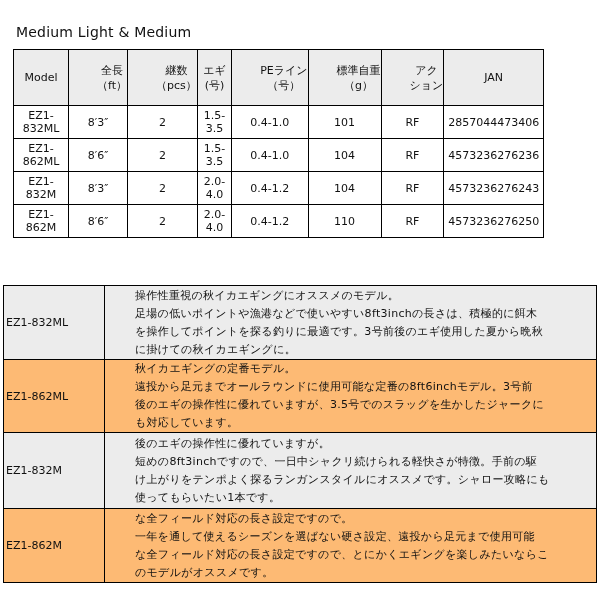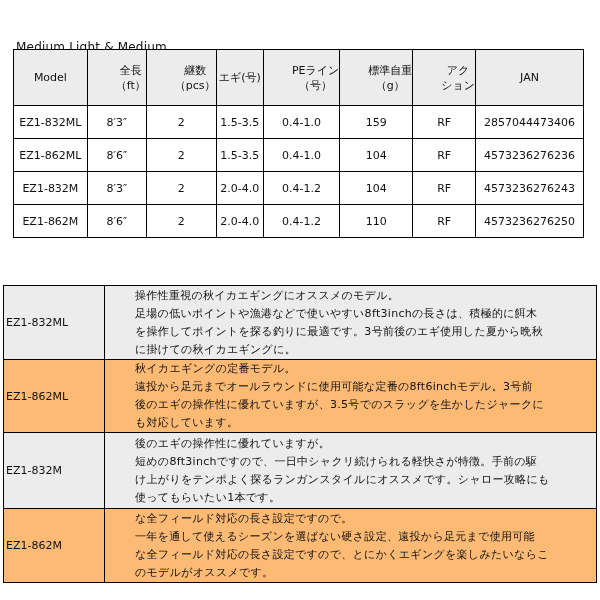--- a/index.html
+++ b/index.html
@@ -1,20 +1,20 @@
 <!DOCTYPE html>
 <html><head>
 <meta charset="utf-8">
 <style>
   html, body { margin: 0; padding: 0; background: #ffffff; }
   body { width: 600px; height: 600px; position: relative; overflow: hidden;
          font-family: "DejaVu Sans", sans-serif; color: #111; }
-  .title { position: absolute; left: 16px; top: 40px; font-size: 12px; letter-spacing: 0.2px; }
+  .title { position: absolute; left: 16px; top: 24px; font-size: 14px; letter-spacing: 0.2px; }
   table { border-collapse: collapse; position: absolute; }
-  .spec { left: 13px; top: 49px; width: 571px; font-size: 11px; }
+  .spec { left: 13px; top: 49px; width: 531px; font-size: 11px; }
   .spec th, .spec td { border: 1px solid #000; text-align: center; padding: 0; font-weight: normal; }
   .spec th { background: #ececec; height: 55px; line-height: 15px; }
   .spec td { background: #ffffff; height: 32px; }
   .desc { left: 3px; top: 285px; width: 594px; font-size: 11px; }
   .desc td { border: 1px solid #000; vertical-align: middle; padding: 0 2px; }
   .desc td.model { width: 96px; text-align: left; }
   .desc td.text { line-height: 18px; letter-spacing: 0.3px; }
   .desc tr.shaded td { background: #ececec; }
   .desc tr.plain td { background: #fdba74; }
   .line { display: block; white-space: nowrap; margin-left: 28px; }
@@ -60,21 +60,21 @@
           <span class="line">ション</span>
         </th>
     <th><span>JAN</span></th>
   </tr>
   <tr>
     <td>EZ1-832ML</td>
     <td>8′3″</td>
     <td>2</td>
     <td>1.5-3.5</td>
     <td>0.4-1.0</td>
-    <td>159</td>
+    <td>101</td>
     <td>RF</td>
     <td>2857044473406</td>
   </tr>
   <tr>
     <td>EZ1-862ML</td>
     <td>8′6″</td>
     <td>2</td>
     <td>1.5-3.5</td>
     <td>0.4-1.0</td>
     <td>104</td>

